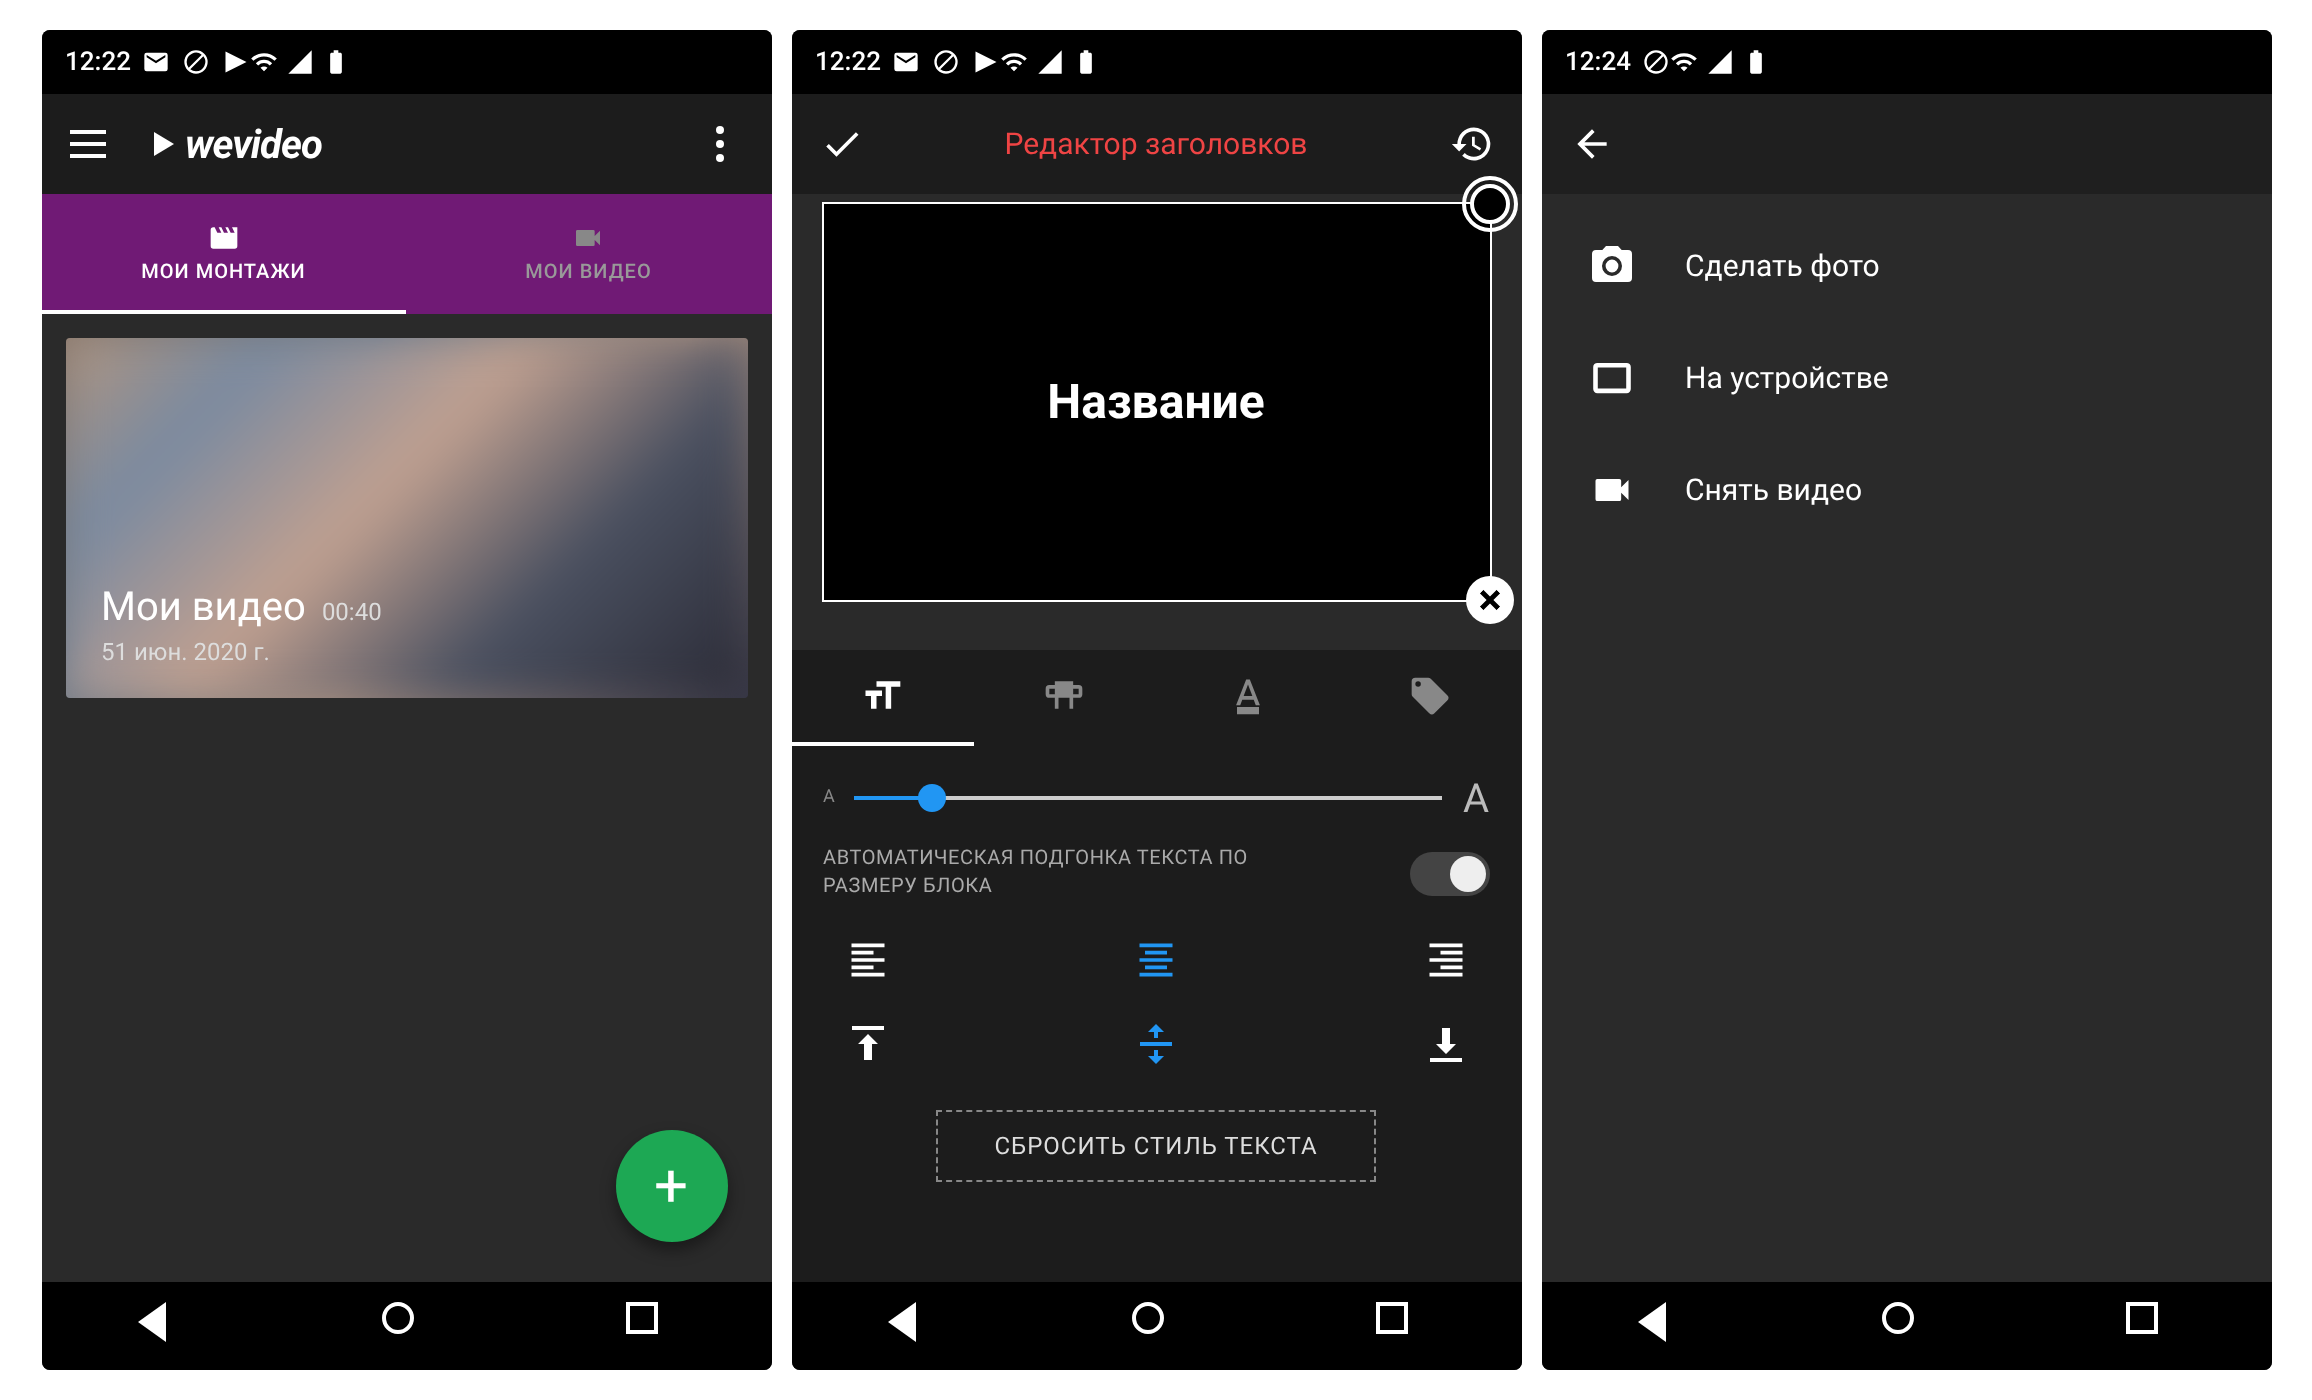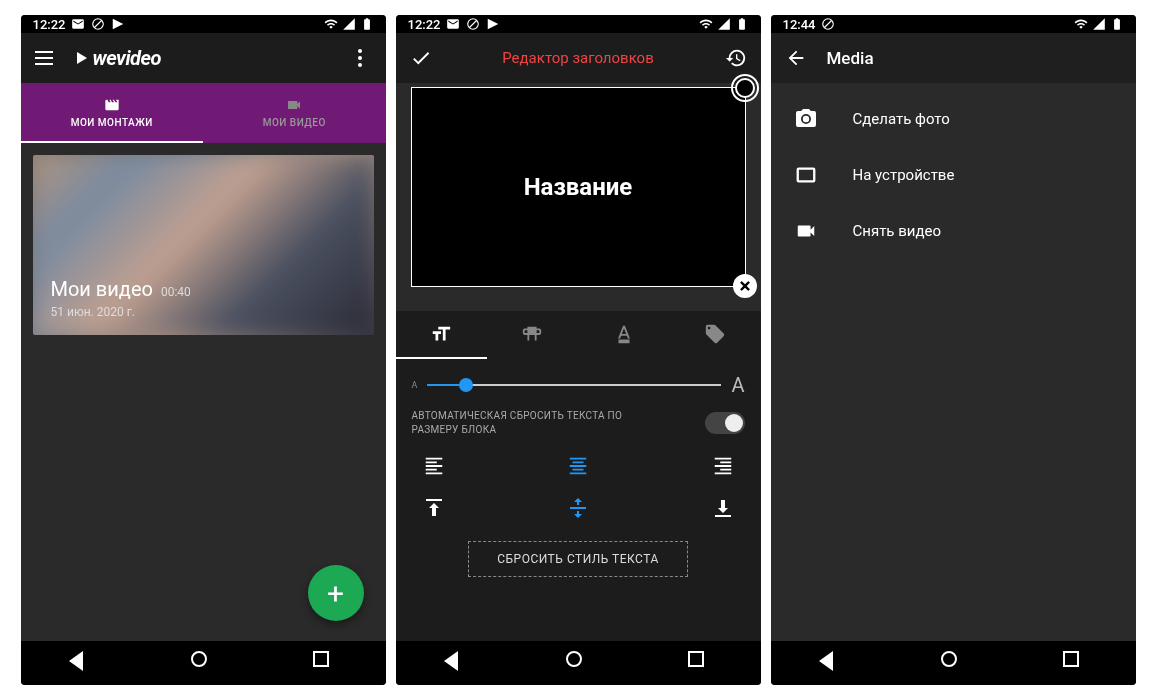--- a/index.html
+++ b/index.html
@@ -1,21 +1,21 @@
 <!DOCTYPE html>
 <html><head>
 <meta charset="utf-8">
 <style>
   * { box-sizing: border-box; margin: 0; padding: 0; }
   body { background: #fff; font-family: Roboto, Arial, sans-serif; width: 1156px; height: 700px; position: relative; }
   .phones { display: flex; gap: 0; padding: 15px 15px; justify-content: center; }
   .phone { width: 365px; height: 670px; background: #2a2a2a; border-radius: 4px; display: flex; flex-direction: column; color: #fff; overflow: hidden; margin: 0 5px; }
   
   
-  .statusbar { height: 18px; display: flex; align-items: center; justify-content: space-between; padding: 0 12px; font-size: 13px; font-weight: 500; background: #000; }
+  .statusbar { height: 32px; display: flex; align-items: center; padding: 0 12px; font-size: 13px; font-weight: 500; background: #000; }
   .status-left { display: flex; align-items: center; gap: 6px; }
   .status-right { display: flex; align-items: center; gap: 4px; }
   .status-icon { width: 14px; height: 14px; display: inline-flex; align-items: center; justify-content: center; }
   
   
   .appbar { height: 50px; display: flex; align-items: center; padding: 0 14px; background: #1c1c1c; }
   .appbar-title { font-size: 17px; font-weight: 500; flex: 1; }
   .hamburger { width: 24px; height: 24px; display: flex; flex-direction: column; justify-content: center; gap: 4px; margin-right: 18px; }
   .hamburger span { height: 2px; background: #fff; width: 18px; }
   .logo { display: flex; align-items: center; gap: 6px; font-size: 20px; font-style: italic; font-weight: 700; letter-spacing: -0.5px; }
@@ -75,21 +75,21 @@
   .toggle-label { font-size:10px; color:#aaa; letter-spacing:0.3px; line-height:1.4; max-width:240px; }
   .toggle { width:40px; height:22px; background:#444; border-radius:11px; position:relative; }
   .toggle::before { content:''; position:absolute; right:2px; top:2px; width:18px; height:18px; border-radius:50%; background:#eee; }
   .align-row { display:flex; justify-content:space-between; padding: 0 8px 14px; }
   .align-btn { width:28px; height:22px; display:flex; align-items:center; justify-content:center; }
   .valign-row { display:flex; justify-content:space-between; padding: 6px 8px 16px; }
   .reset-btn { margin: 6px auto 0; padding: 10px 28px; border: 1px dashed #888; font-size:12px; letter-spacing:0.5px; color:#ddd; text-align:center; display:block; width: fit-content; }
   
   
   .media-list { padding: 8px 0; }
-  .media-item { display:flex; align-items:center; gap: 32px; padding: 16px 20px; font-size: 15px; }
+  .media-item { display:flex; align-items:center; gap: 22px; padding: 16px 20px; font-size: 15px; }
   .media-icon { width: 30px; height: 24px; display:flex; align-items:center; justify-content:center; }
   
   
   .navbar { height: 44px; background: #000; display: flex; align-items: center; justify-content: space-around; }
   .nav-btn { width:24px; height:24px; }
   .nav-back { width:0; height:0; border-top:10px solid transparent; border-bottom:10px solid transparent; border-right:14px solid #fff; }
   .nav-home { width:16px; height:16px; border:2px solid #fff; border-radius:50%; }
   .nav-recent { width:16px; height:16px; border:2px solid #fff; }
   
   svg { fill: currentColor; }
@@ -273,21 +273,21 @@
     <div class="panel">
       <div class="slider-row">
         <span class="slider-a-small">A</span>
         <div class="slider-track">
           <div class="slider-fill"></div>
           <div class="slider-thumb"></div>
         </div>
         <span class="slider-a-big">A</span>
       </div>
       <div class="toggle-row">
-        <div class="toggle-label">АВТОМАТИЧЕСКАЯ СБРОСИТЬ ТЕКСТА ПО РАЗМЕРУ БЛОКА</div>
+        <div class="toggle-label">АВТОМАТИЧЕСКАЯ ПОДГОНКА ТЕКСТА ПО РАЗМЕРУ БЛОКА</div>
         <div class="toggle"></div>
       </div>
       <div class="align-row">
         <div class="align-btn">
             <svg viewBox="0 0 24 24" width="26" height="22">
               <path fill="#fff" d="M3 3h18v2H3zm0 4h12v2H3zm0 4h18v2H3zm0 4h12v2H3zm0 4h18v2H3z"></path>
             </svg>
           </div>
         <div class="align-btn">
             <svg viewBox="0 0 24 24" width="26" height="22">
@@ -328,21 +328,21 @@
         </div>
       <div class="nav-btn">
           <div class="nav-recent"></div>
         </div>
     </div>
   </div>
 
   <div class="phone">
     <div class="statusbar">
       <div class="status-left">
-        <span>12:44</span>
+        <span>12:24</span>
         <span class="status-icon">
             <svg viewBox="0 0 24 24">
               <path d="M12 2a10 10 0 100 20 10 10 0 000-20zM4 12a8 8 0 0112.9-6.3L5.7 16.9A8 8 0 014 12zm8 8a8 8 0 01-4.9-1.7L18.3 7.1A8 8 0 0112 20z"></path>
             </svg>
           </span>
       </div>
       <div class="status-right">
         <span class="status-icon">
             <svg viewBox="0 0 24 24">
               <path d="M1 9l2 2c4.97-4.97 13.03-4.97 18 0l2-2C16.93 2.93 7.07 2.93 1 9zm8 8l3 3 3-3a4.24 4.24 0 00-6 0zm-4-4l2 2a7.07 7.07 0 0110 0l2-2C15.14 9.14 8.86 9.14 5 13z"></path>
@@ -357,21 +357,20 @@
             <svg viewBox="0 0 24 24">
               <path d="M15.67 4H14V2h-4v2H8.33C7.6 4 7 4.6 7 5.33v15.33C7 21.4 7.6 22 8.33 22h7.33c.74 0 1.34-.6 1.34-1.33V5.33C17 4.6 16.4 4 15.67 4z"></path>
             </svg>
           </span>
       </div>
     </div>
     <div class="appbar dark">
       <svg class="back-arrow" viewBox="0 0 24 24">
           <path fill="#fff" d="M20 11H7.83l5.59-5.59L12 4l-8 8 8 8 1.41-1.41L7.83 13H20z"></path>
         </svg>
-      <span class="appbar-title">Media</span>
     </div>
     <div class="content">
       <div class="media-list">
         <div class="media-item">
           <div class="media-icon">
               <svg viewBox="0 0 24 24" width="28" height="24">
                 <path fill="#fff" d="M12 15.2A3.2 3.2 0 1112 8.8a3.2 3.2 0 010 6.4zM9 2L7.17 4H4a2 2 0 00-2 2v12a2 2 0 002 2h16a2 2 0 002-2V6a2 2 0 00-2-2h-3.17L15 2zm3 15a5 5 0 110-10 5 5 0 010 10z"></path>
               </svg>
             </div>
           <span>Сделать фото</span>

